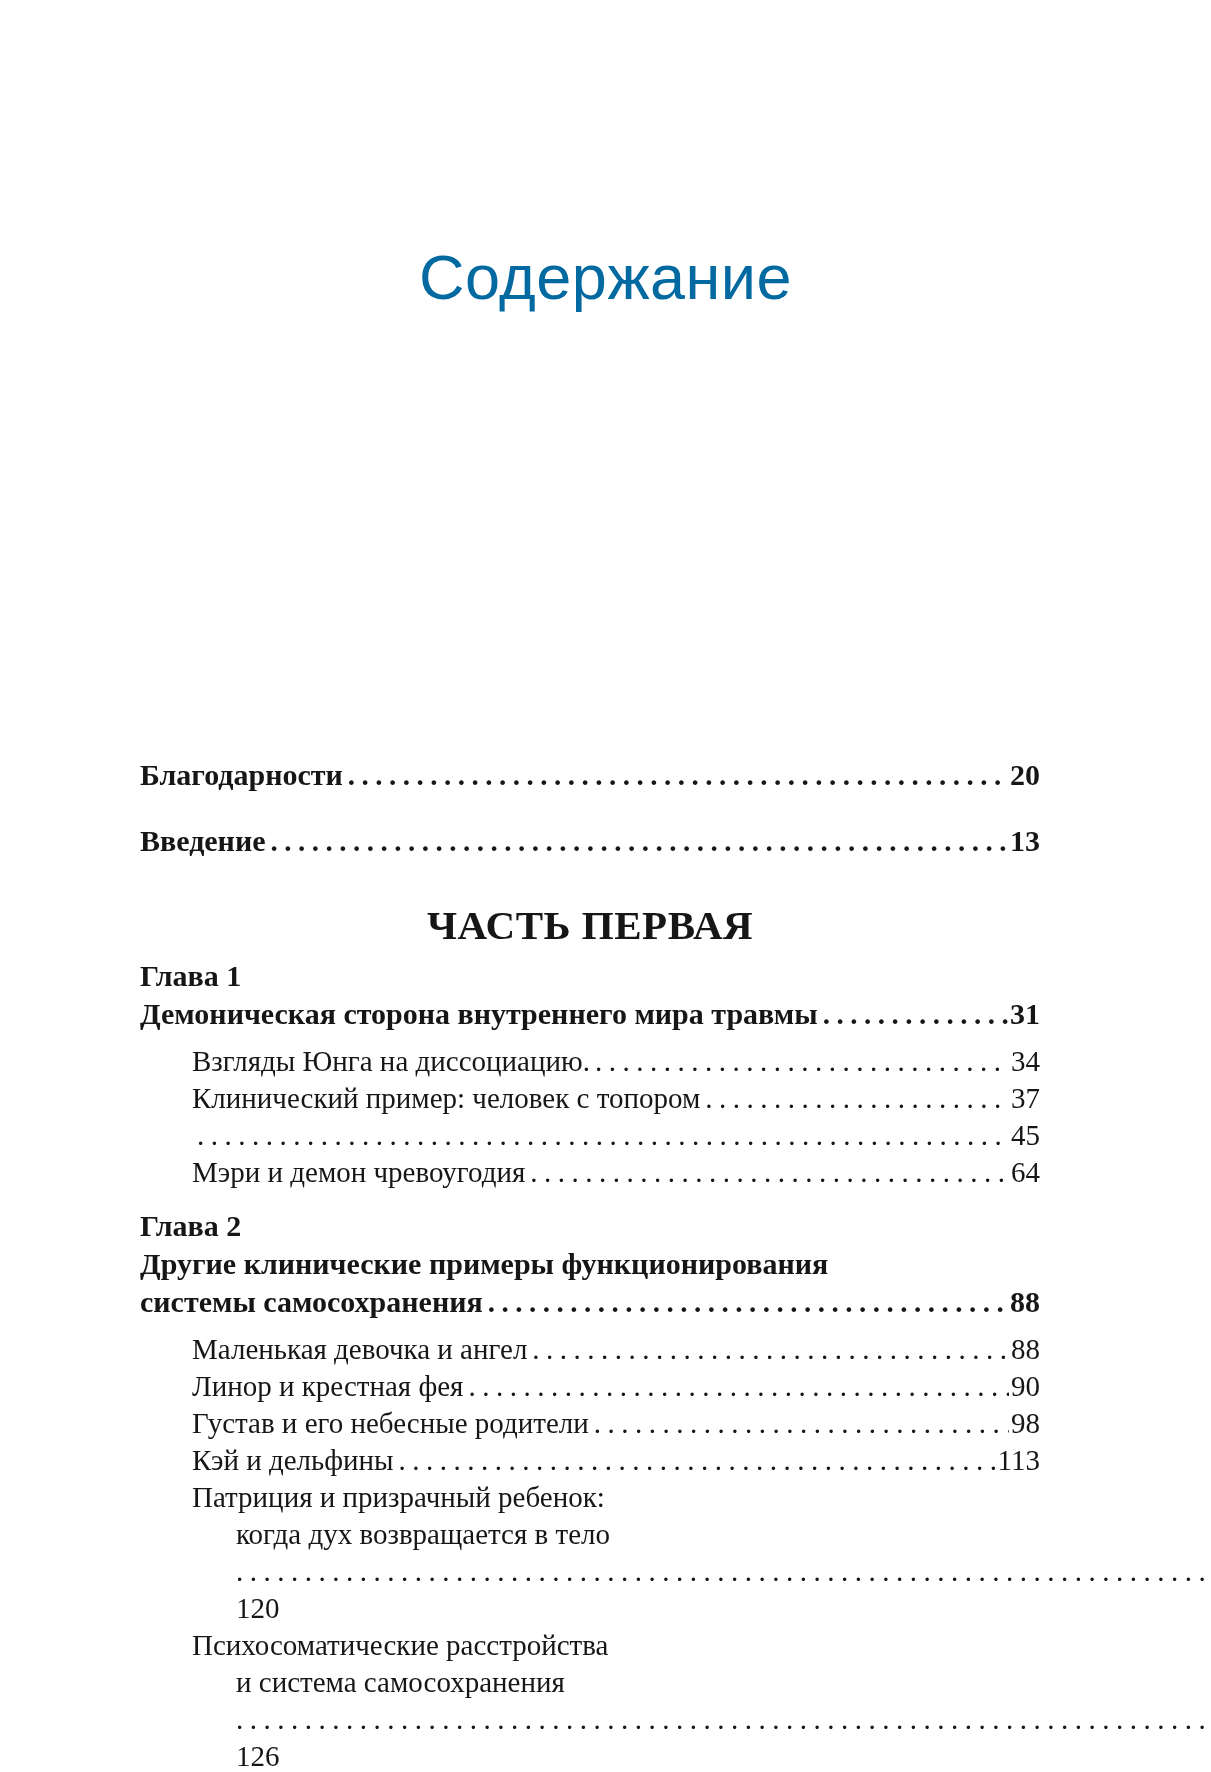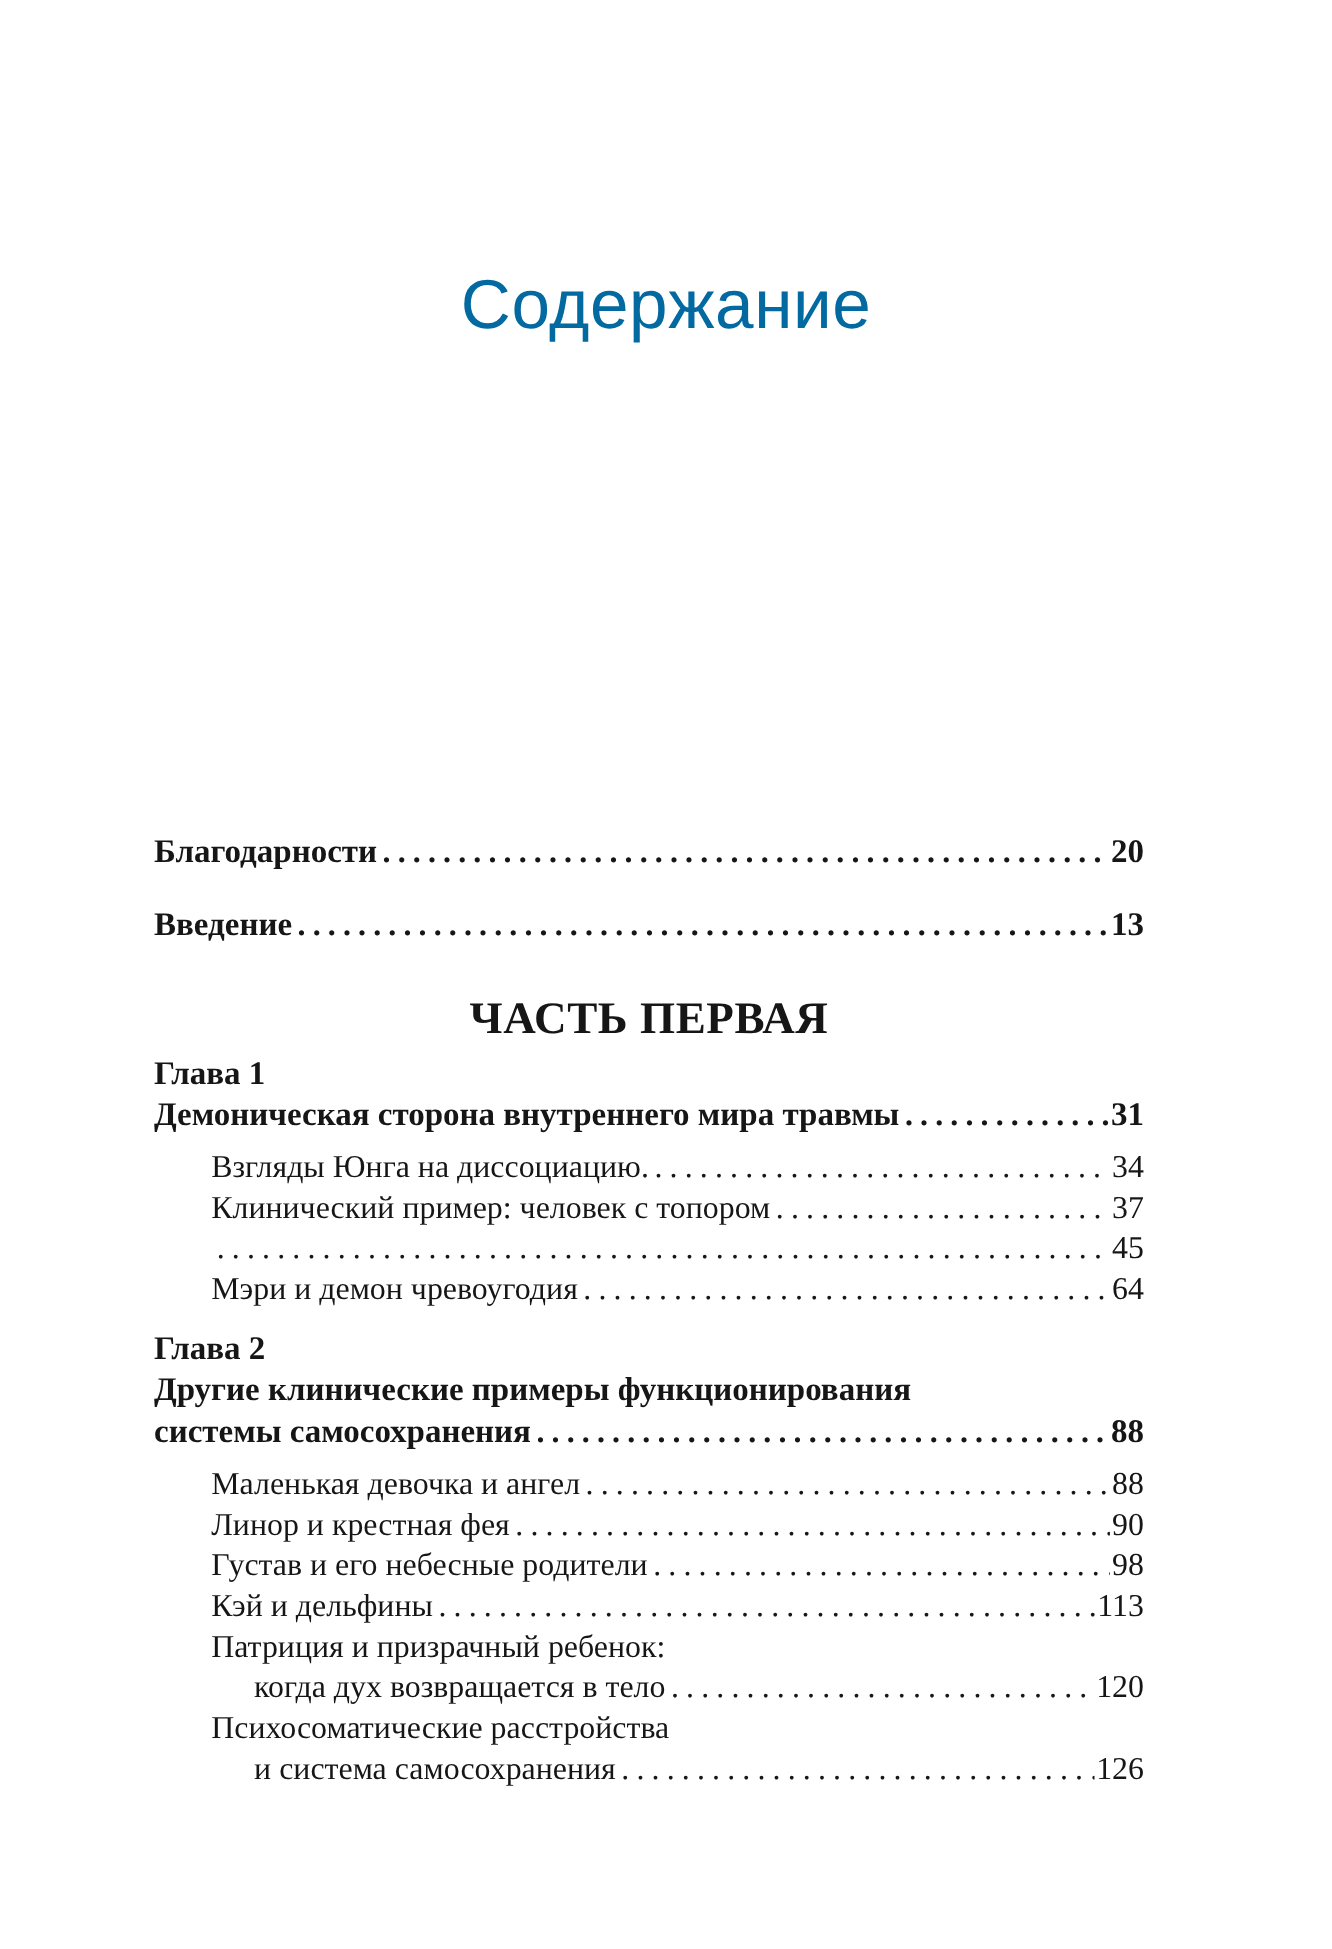--- a/index.html
+++ b/index.html
@@ -59,21 +59,21 @@
     justify-content: center;
     font-weight: 700;
     font-size: 41px;
     letter-spacing: 0.5px;
     margin: 46px 0 13px 0;
   }
   .sub { font-size: 29px; line-height: 37px; }
   .first { margin-top: 10px; }
   .gap { margin-top: 16px; }
   .indent-1 { padding-left: 52px; }
-  .indent-2 { padding-left: 91px; }
+  .indent-2 { padding-left: 91px; flex-direction: column; }
 </style>
 </head>
 <body>
 
 <div class="page">
   <h1 class="doc-title">Содержание</h1>
 
   <div class="toc">
       <div class="row bold top">
         <span class="label">Благодарности</span>

